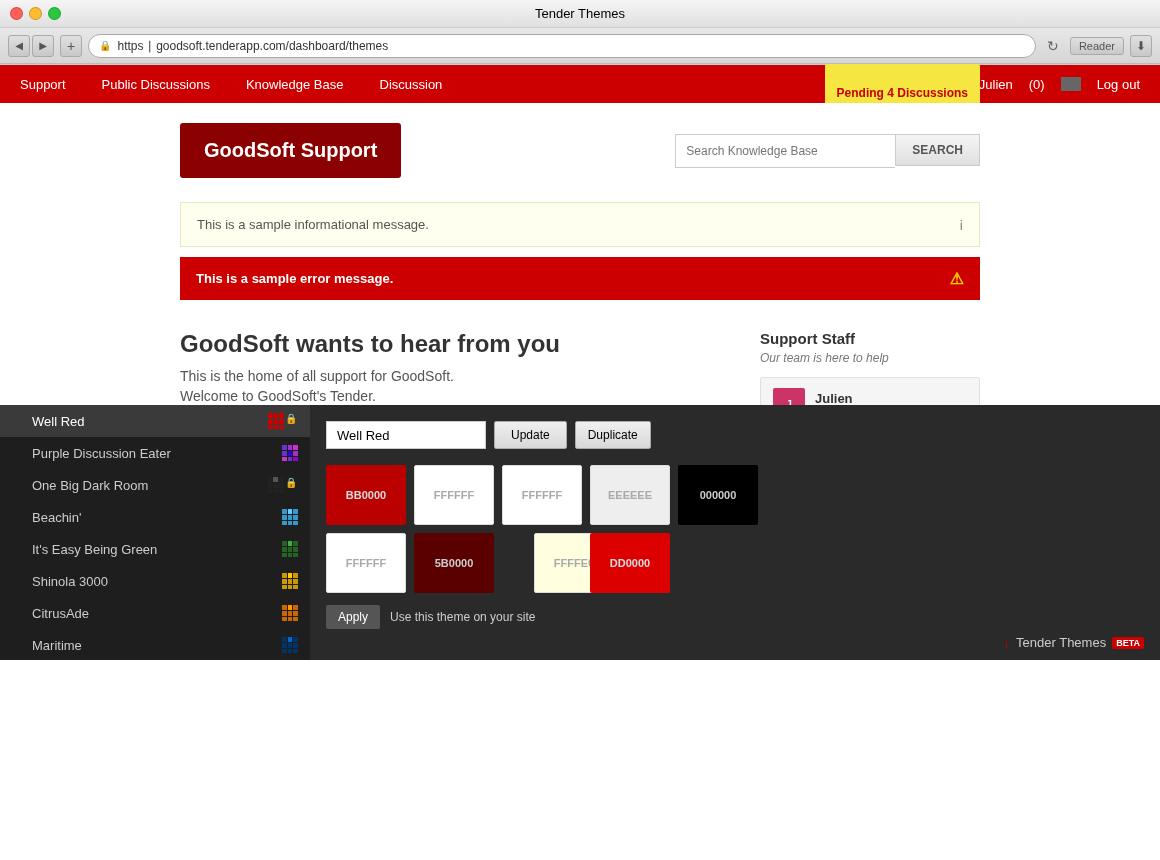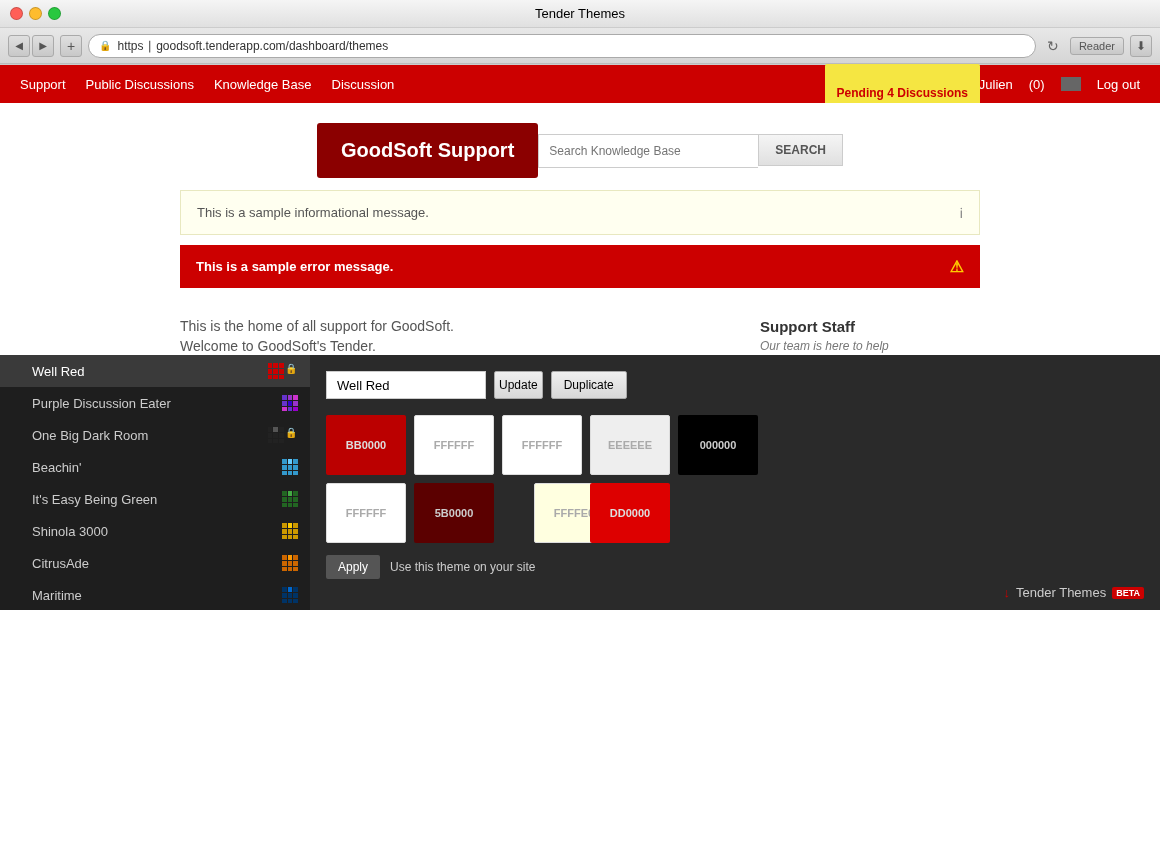--- a/index.html
+++ b/index.html
@@ -18,29 +18,29 @@
     .nav-arrow { width: 22px; height: 22px; background: linear-gradient(to bottom, #e0e0e0, #c8c8c8); border: 1px solid #aaa; border-radius: 3px; display: flex; align-items: center; justify-content: center; font-size: 10px; color: #555; cursor: pointer; }
     .nav-plus { width: 22px; height: 22px; background: linear-gradient(to bottom, #e0e0e0, #c8c8c8); border: 1px solid #aaa; border-radius: 3px; display: flex; align-items: center; justify-content: center; font-size: 14px; color: #555; cursor: pointer; }
     .url-bar { flex: 1; height: 24px; background: #fff; border: 1px solid #aaa; border-radius: 12px; display: flex; align-items: center; padding: 0 10px; font-size: 12px; color: #333; }
     .url-icon { margin-right: 6px; font-size: 10px; color: #888; }
     .refresh-btn { width: 22px; height: 22px; display: flex; align-items: center; justify-content: center; font-size: 14px; color: #666; cursor: pointer; }
     .reader-btn { background: linear-gradient(to bottom, #e0e0e0, #c8c8c8); border: 1px solid #aaa; border-radius: 3px; padding: 2px 8px; font-size: 11px; color: #555; cursor: pointer; }
     .downloads-btn { width: 22px; height: 22px; background: linear-gradient(to bottom, #e0e0e0, #c8c8c8); border: 1px solid #aaa; border-radius: 3px; display: flex; align-items: center; justify-content: center; font-size: 12px; color: #555; cursor: pointer; }
 
     
     .site-nav { background: #cc0000; height: 38px; display: flex; align-items: center; padding: 0 20px; justify-content: space-between; }
-    .site-nav-left { display: flex; gap: 20px; }
+    .site-nav-left { display: flex; gap: 36px; }
     .site-nav-left a, .site-nav-right a { color: #fff; text-decoration: none; font-size: 13px; }
     .site-nav-right { display: flex; align-items: center; gap: 16px; }
     .pending-badge { background: #f5e642; color: #333; padding: 22px 12px; font-size: 12px; font-weight: bold; position: absolute; top: 64px; right: 180px; border-radius: 2px; }
     .pending-badge span { color: #cc0000; font-weight: bold; }
 
     
     .content-area { background: #fff; padding: 0; overflow: hidden; position: relative; }
-    .header-section { display: flex; align-items: center; justify-content: center; padding: 20px 180px 12px 180px; }
+    .header-section { display: flex; align-items: center; justify-content: space-between; padding: 20px 180px 24px 180px; }
     .logo-box { background: #8b0000; color: #fff; font-size: 20px; font-weight: bold; padding: 16px 24px; border-radius: 3px; }
     .search-area { display: flex; gap: 0; }
     .search-input { width: 220px; height: 34px; border: 1px solid #ccc; border-right: none; padding: 0 10px; font-size: 12px; color: #999; outline: none; }
     .search-btn { background: linear-gradient(to bottom, #f5f5f5, #e0e0e0); border: 1px solid #ccc; padding: 0 16px; font-size: 12px; font-weight: bold; color: #555; cursor: pointer; height: 32px; }
 
     
     .info-msg { background: #fffff0; border: 1px solid #e8e8c0; margin: 0 180px 10px; padding: 12px 16px; display: flex; align-items: center; justify-content: space-between; font-size: 13px; color: #555; }
     .error-msg { background: #cc0000; margin: 0 180px 10px; padding: 12px 16px; display: flex; align-items: center; justify-content: space-between; font-size: 13px; color: #fff; font-weight: bold; }
 
     
@@ -73,21 +73,21 @@
     .theme-check { color: #ccc; font-size: 11px; width: 12px; }
     .theme-icons { display: flex; gap: 2px; }
     .theme-icon-grid { width: 16px; height: 16px; display: grid; grid-template-columns: repeat(3,1fr); gap: 1px; }
     .theme-icon-grid span { display: block; background: #888; }
     .lock-icon { color: #888; font-size: 10px; }
 
     
     .theme-editor { flex: 1; padding: 16px; }
     .theme-editor-header { display: flex; align-items: center; gap: 8px; margin-bottom: 16px; }
     .theme-name-input { background: #fff; border: 1px solid #ccc; padding: 4px 10px; font-size: 13px; width: 160px; height: 28px; }
-    .btn-update { background: linear-gradient(to bottom, #f0f0f0, #d8d8d8); border: 1px solid #aaa; padding: 4px 4px; font-size: 12px; cursor: pointer; border-radius: 2px; height: 28px; }
+    .btn-update { background: linear-gradient(to bottom, #f0f0f0, #d8d8d8); border: 1px solid #aaa; padding: 4px 16px; font-size: 12px; cursor: pointer; border-radius: 2px; height: 28px; }
     .btn-duplicate { background: linear-gradient(to bottom, #f0f0f0, #d8d8d8); border: 1px solid #aaa; padding: 4px 12px; font-size: 12px; cursor: pointer; border-radius: 2px; height: 28px; }
     .color-grid { display: grid; grid-template-columns: repeat(5, 80px); gap: 8px; margin-bottom: 12px; }
     .color-swatch { width: 80px; height: 60px; display: flex; align-items: center; justify-content: center; font-size: 11px; font-weight: bold; cursor: pointer; border-radius: 2px; }
     .apply-row { display: flex; align-items: center; gap: 10px; }
     .btn-apply { background: #555; color: #fff; border: none; padding: 5px 12px; font-size: 12px; cursor: pointer; border-radius: 2px; }
     .apply-text { color: #ccc; font-size: 12px; }
     .tender-themes-footer { position: absolute; bottom: 10px; right: 16px; color: #ccc; font-size: 13px; display: flex; align-items: center; gap: 6px; }
     .tender-themes-footer .arrow { color: #cc0000; }
     .beta-badge { background: #cc0000; color: #fff; font-size: 9px; padding: 1px 4px; border-radius: 2px; font-weight: bold; vertical-align: super; }
 
@@ -182,20 +182,21 @@
     <span style="color:#888;font-size:14px;">ℹ</span>
   </div>
 
   <div class="error-msg">
     <span>This is a sample error message.</span>
     <span style="color:#ffcc00;font-size:16px;">⚠</span>
   </div>
 
   <div class="main-content">
     <div class="left-content">
+      <h1 class="main-heading">GoodSoft wants to hear from you</h1>
       <p class="welcome-text">This is the home of all support for GoodSoft.</p>
       <p class="welcome-text">Welcome to GoodSoft's Tender.</p>
       <p class="body-text">You can search our knowledge base articles, browse public discussions, or create a new discussion if you're having trouble.</p>
       <p class="body-text">
         <span>Since you've already got an account, you can post </span><strong>private</strong><span> discussions as well. You and your support team are the only people who can see private discussions.</span>
       </p>
     </div>
     <div class="right-content">
       <div class="support-staff">
         <h3>Support Staff</h3>

